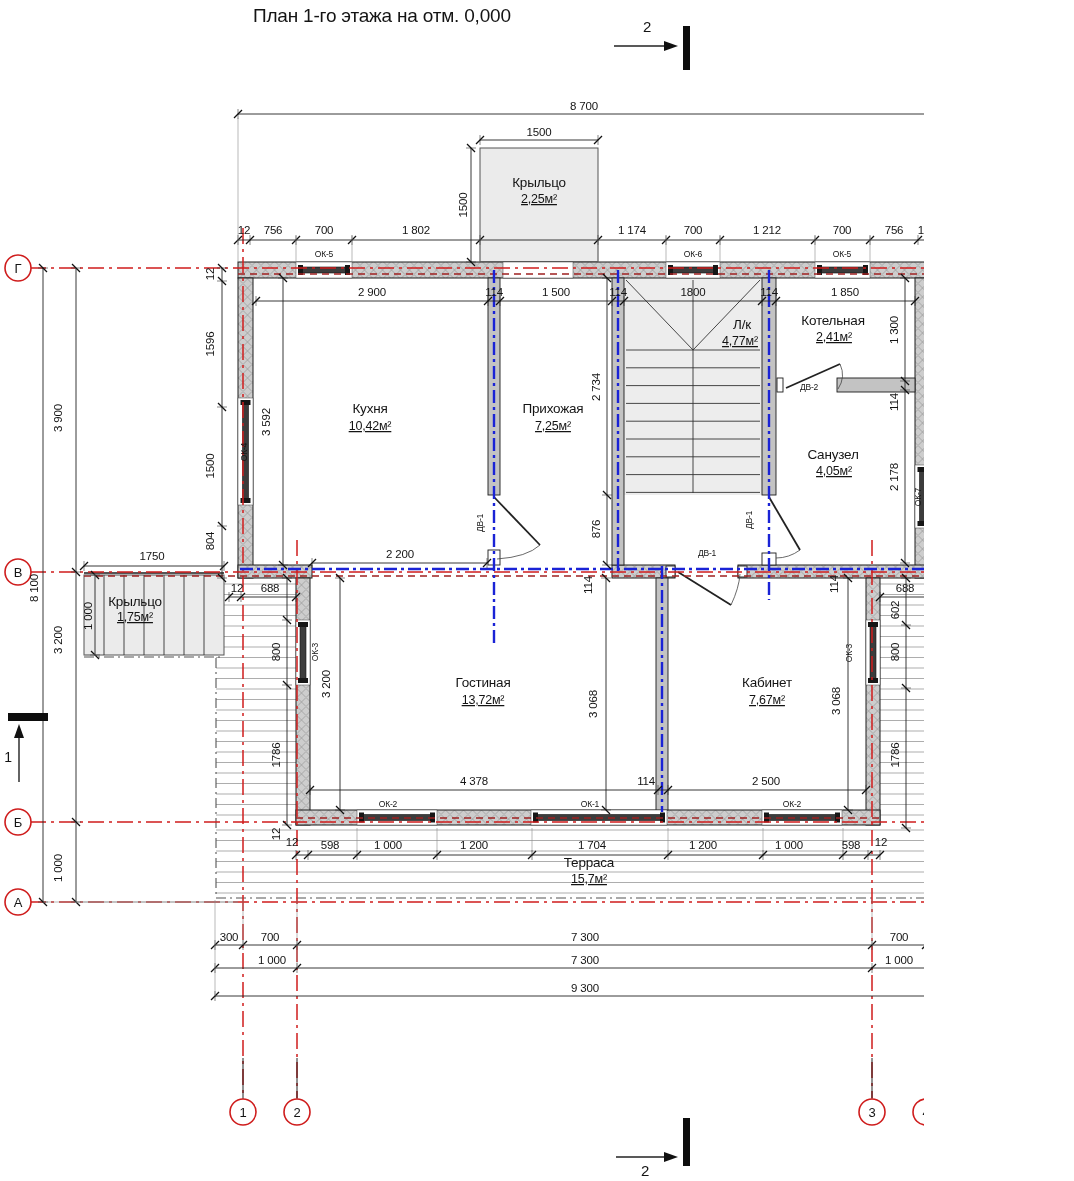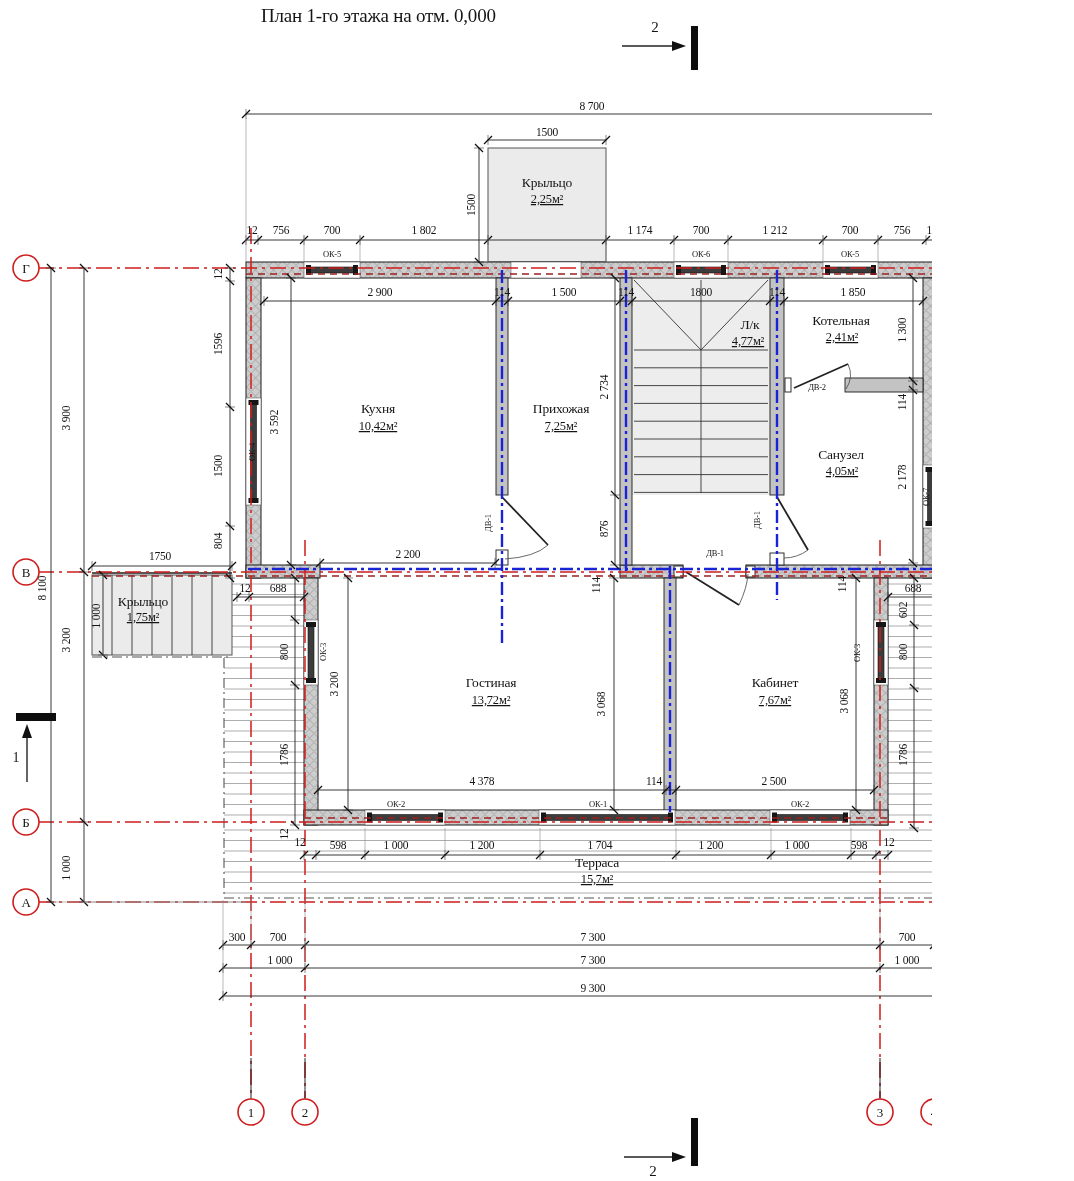--- a/index.html
+++ b/index.html
@@ -1,17 +1,17 @@
 <!DOCTYPE html>
 <html><head>
 <meta charset="utf-8">
 <style>
   html,body{margin:0;padding:0;background:#ffffff;}
   .canvas{position:relative;width:924px;height:1181px;background:#fff;overflow:hidden;
-          font-family:Liberation Serif, serif;margin-left:8px;}
+          font-family:Liberation Sans, sans-serif;}
   svg text{fill:#141414;letter-spacing:-0.2px;}
   .w-out{fill:url(#hx);stroke:#1c1c1c;stroke-width:1;}
   .w-in{fill:#c3c3c3;stroke:#1c1c1c;stroke-width:0.9;}
   .jamb{fill:#ffffff;stroke:#1c1c1c;stroke-width:0.9;}
   .opening{fill:#ffffff;stroke:#444;stroke-width:0.5;}
   .sash{fill:#3c3c3c;stroke:#111;stroke-width:0.6;}
   .sash-end{fill:#161616;}
   .porch{fill:#ebebeb;stroke:#555;stroke-width:1;}
   .stairfill{fill:#ededed;}
   .stair{stroke:#333;stroke-width:0.9;fill:none;}

